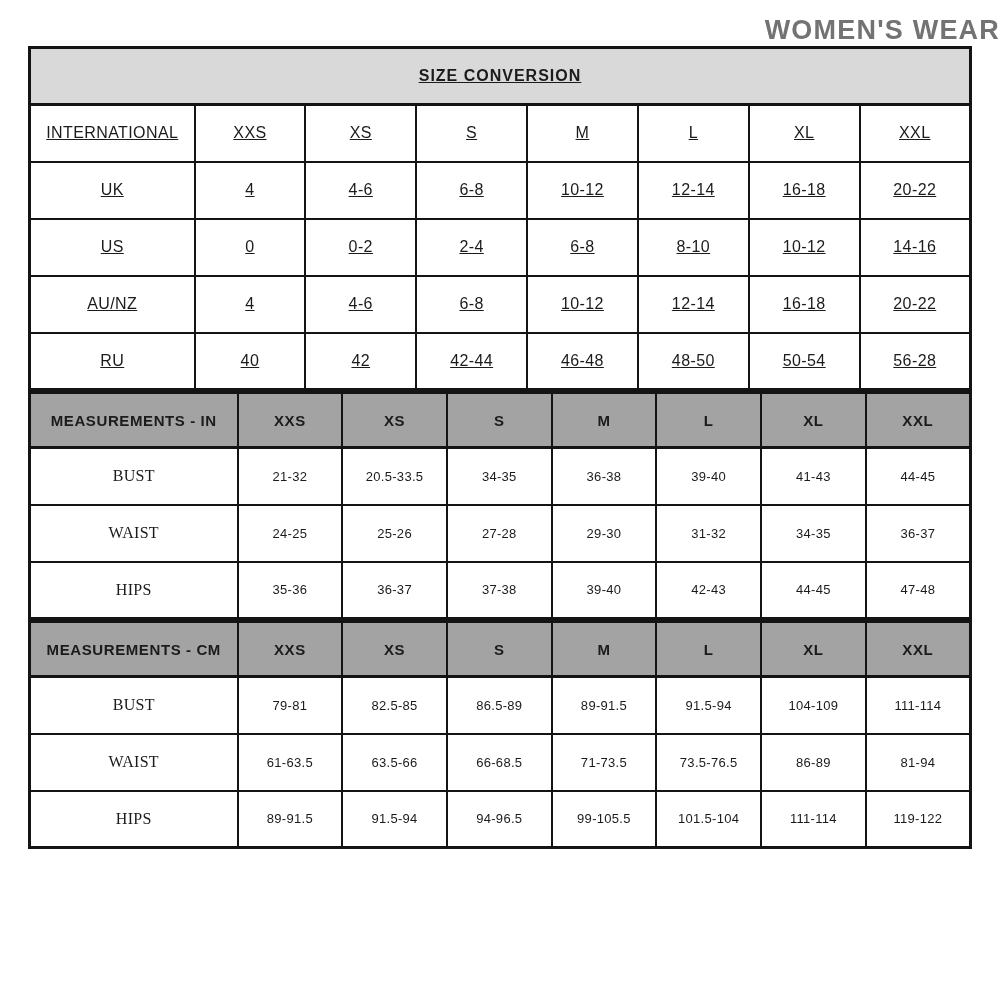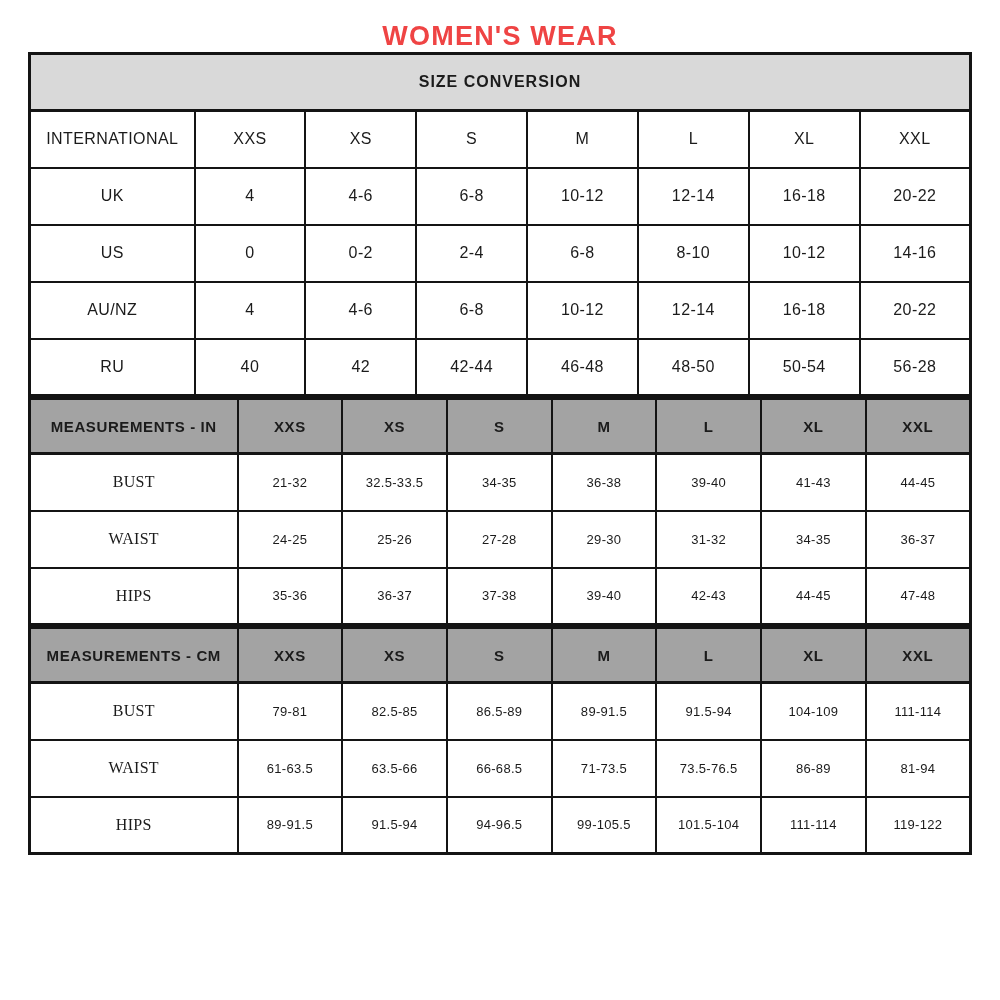--- a/index.html
+++ b/index.html
@@ -11,43 +11,43 @@
     font-family: "Liberation Sans", "DejaVu Sans", sans-serif;
     color: #1b1b1b;
   }
   .page {
     width: 1000px;
     height: 1000px;
     box-sizing: border-box;
     overflow: hidden;
   }
   .page-title {
-    text-align: center;
-    padding-top: 21px;
+    text-align: right;
+    padding-top: 15px;
     font-size: 27px;
     font-weight: bold;
     letter-spacing: 1.2px;
-    color: #ef4444;
+    color: #737373;
   }
   table.sheet {
     border-collapse: collapse;
     table-layout: fixed;
     width: 944px;
     margin: 0 auto;
     border: 3px solid #141414;
   }
   table.sheet td {
     border: 2px solid #141414;
     text-align: center;
     vertical-align: middle;
     overflow: hidden;
     white-space: nowrap;
   }
   
-  .t1 { margin-top: 13px; }
+  .t1 { margin-top: 13px; text-decoration: underline; }
   .t1 tr { height: 57px; }
   .t1 td { font-size: 16px; letter-spacing: 0.4px; }
   .t1 .banner {
     background: #d9d9d9;
     font-weight: bold;
     font-size: 16px;
     letter-spacing: 1px;
     border-bottom-width: 3px;
   }
   
@@ -158,21 +158,21 @@
       <td>XS</td>
       <td>S</td>
       <td>M</td>
       <td>L</td>
       <td>XL</td>
       <td>XXL</td>
     </tr>
     <tr>
       <td class="lbl">BUST</td>
       <td>21-32</td>
-      <td>32.5-33.5</td>
+      <td>20.5-33.5</td>
       <td>34-35</td>
       <td>36-38</td>
       <td>39-40</td>
       <td>41-43</td>
       <td>44-45</td>
     </tr>
     <tr>
       <td class="lbl">WAIST</td>
       <td>24-25</td>
       <td>25-26</td>

